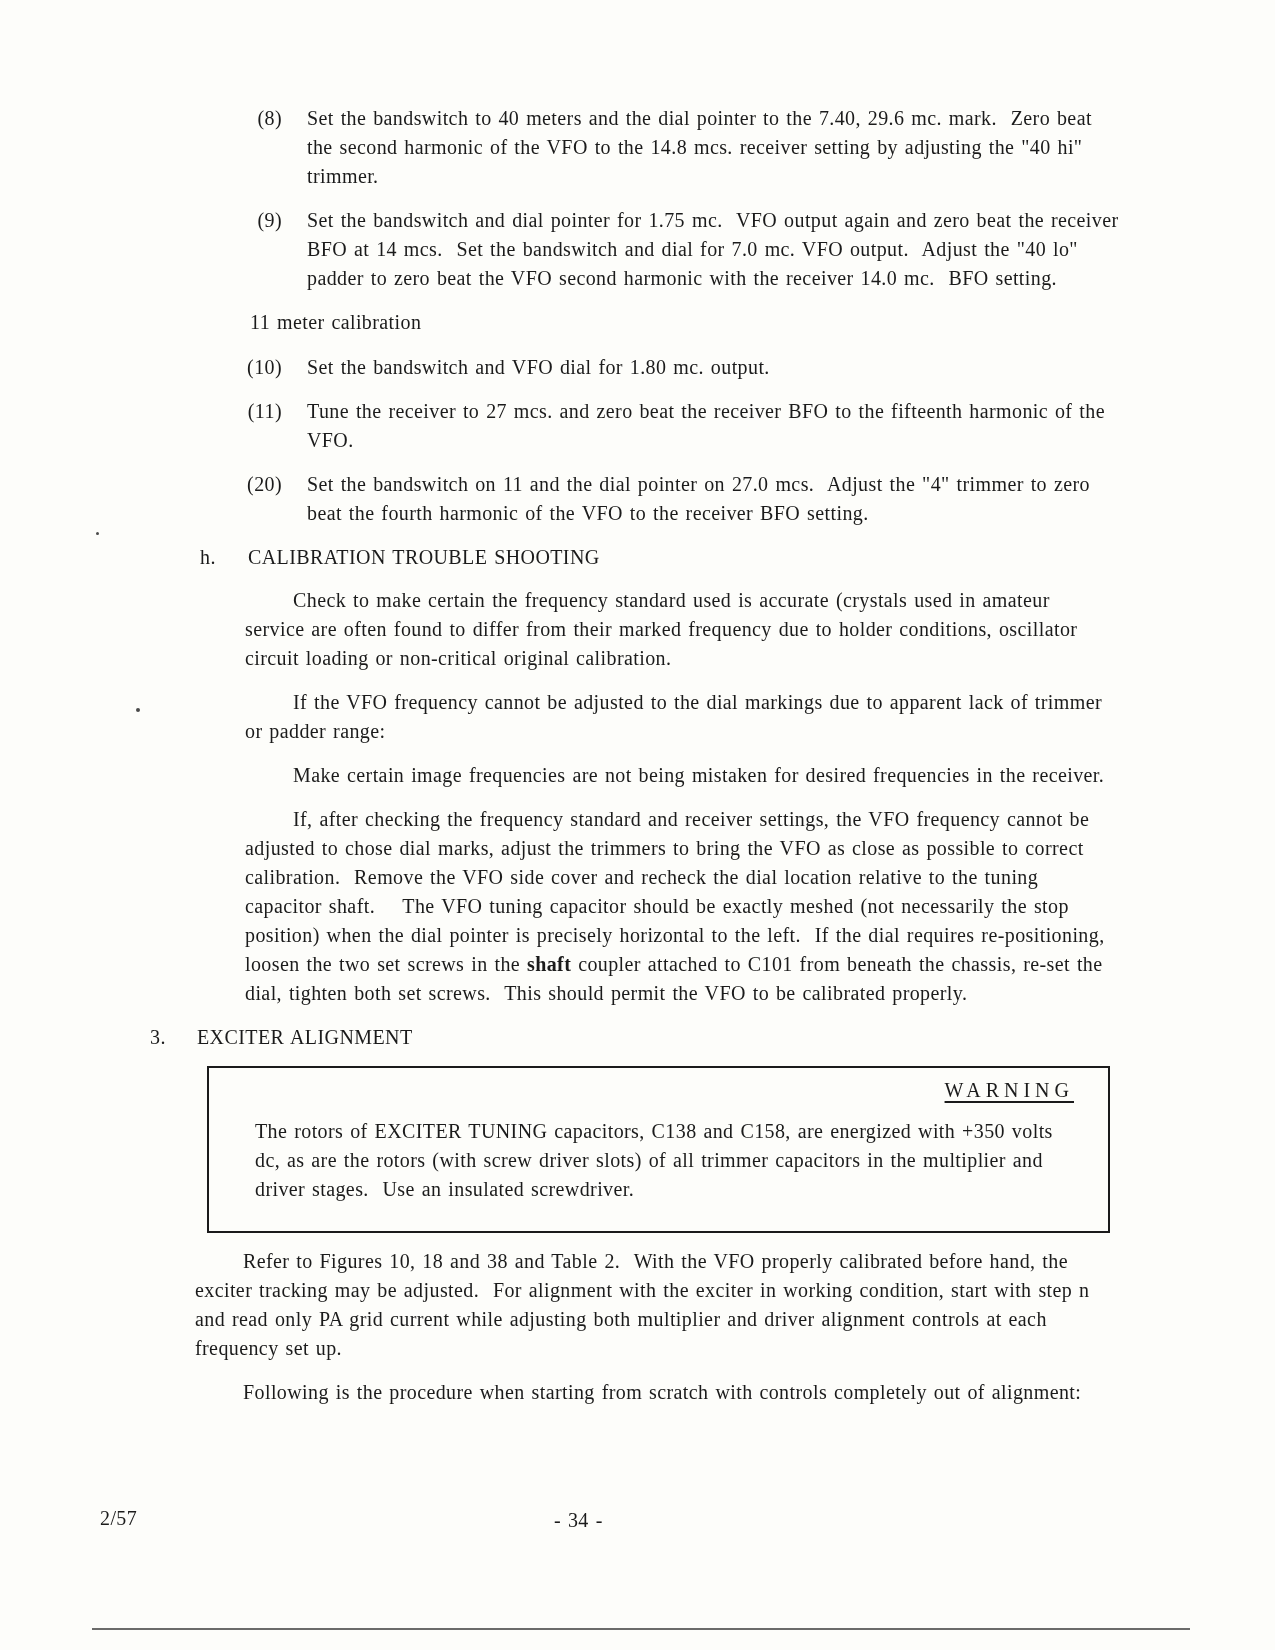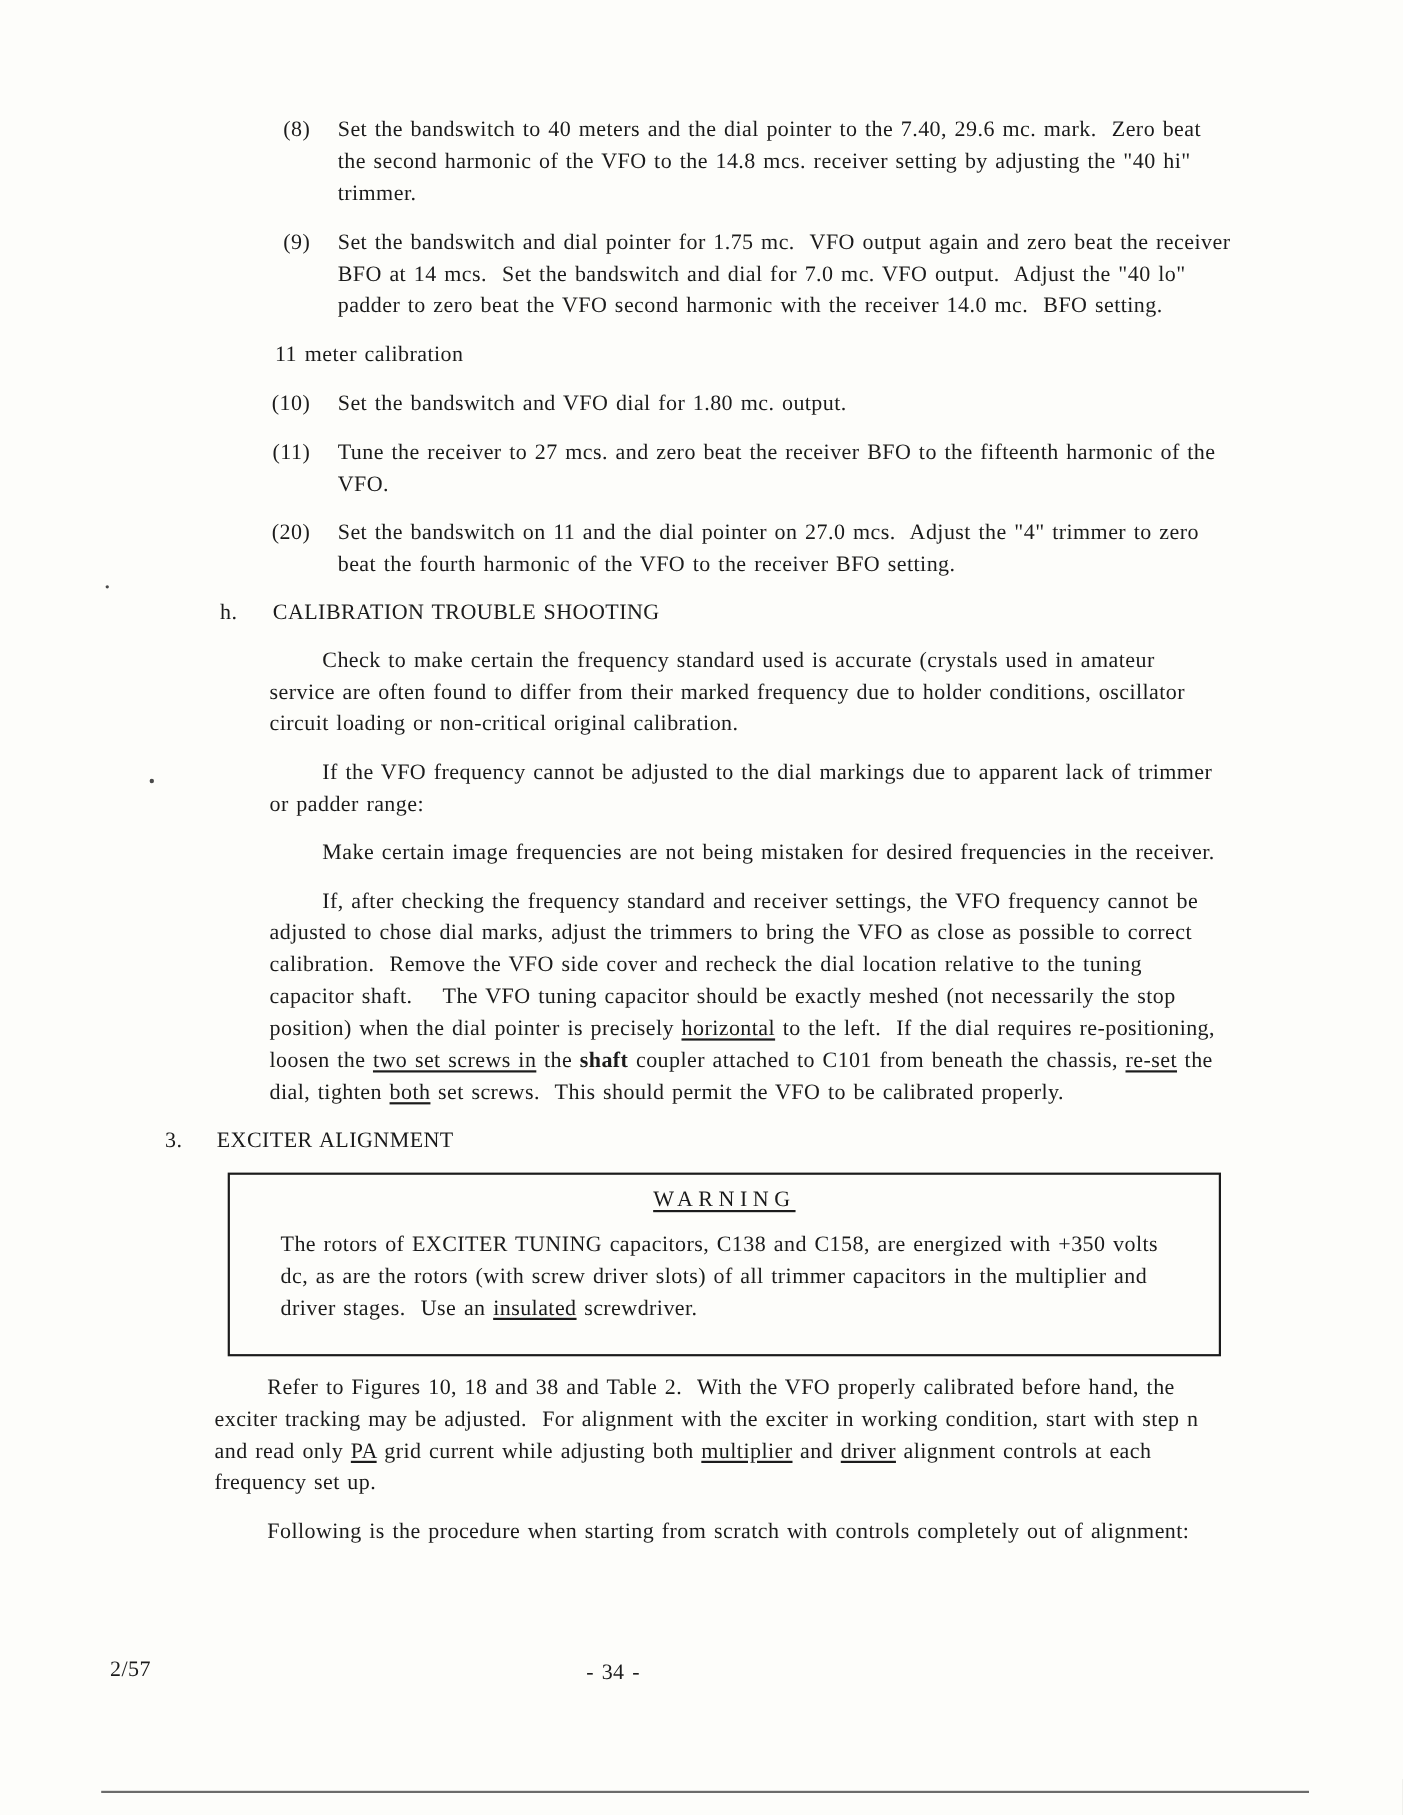--- a/index.html
+++ b/index.html
@@ -51,46 +51,45 @@
     margin: 11px 0 14px 150px;
   }
   .section-3 .label { flex: 0 0 47px; }
   .warning-box {
     margin: 14px 0 14px 207px;
     width: 903px;
     box-sizing: border-box;
     border: 2.5px solid #1b1b1b;
     padding: 8px 34px 15px 34px;
   }
-  .warning-title { text-align: center; margin: 0 0 10px 0; }
+  .warning-title { text-align: right; margin: 0 0 10px 0; }
   .warning-title .wt {
     letter-spacing: 5px;
     text-decoration: underline;
     text-underline-offset: 4px;
     text-decoration-thickness: 1.5px;
   }
   .warning-body { margin: 12px; white-space: pre-wrap; }
   .para.exciter {
     margin-left: 195px;
     width: 918px;
   }
   .u {
-    text-decoration: underline;
     text-underline-offset: 3px;
     text-decoration-thickness: 1.5px;
   }
   .b { font-weight: bold; }
   .footer-left {
     position: absolute;
     left: 100px;
     top: 1504px;
   }
   .footer-center {
     position: absolute;
-    left: 533px;
+    left: 554px;
     top: 1506px;
   }
   .bottom-line {
     position: absolute;
     left: 92px;
     top: 1628px;
     width: 1098px;
     height: 2px;
     background: #3a3a3a;
     opacity: 0.75;

